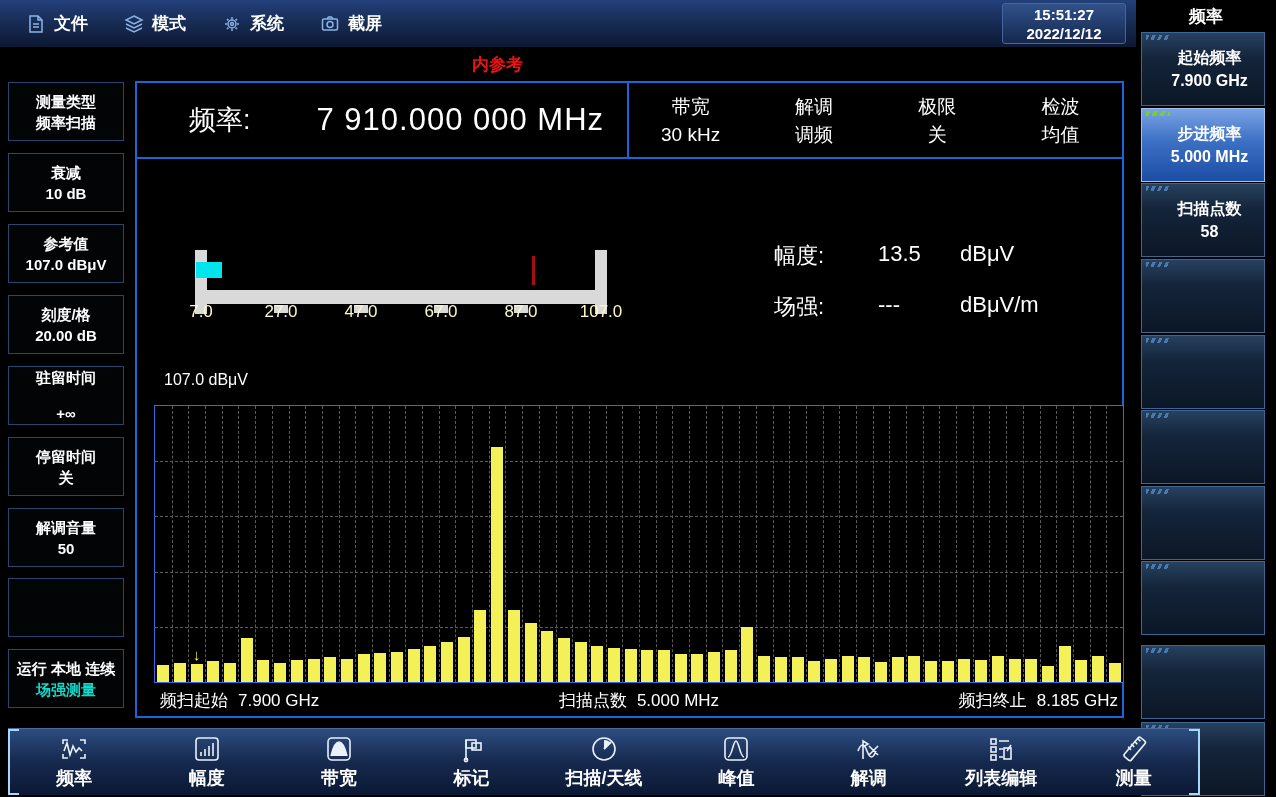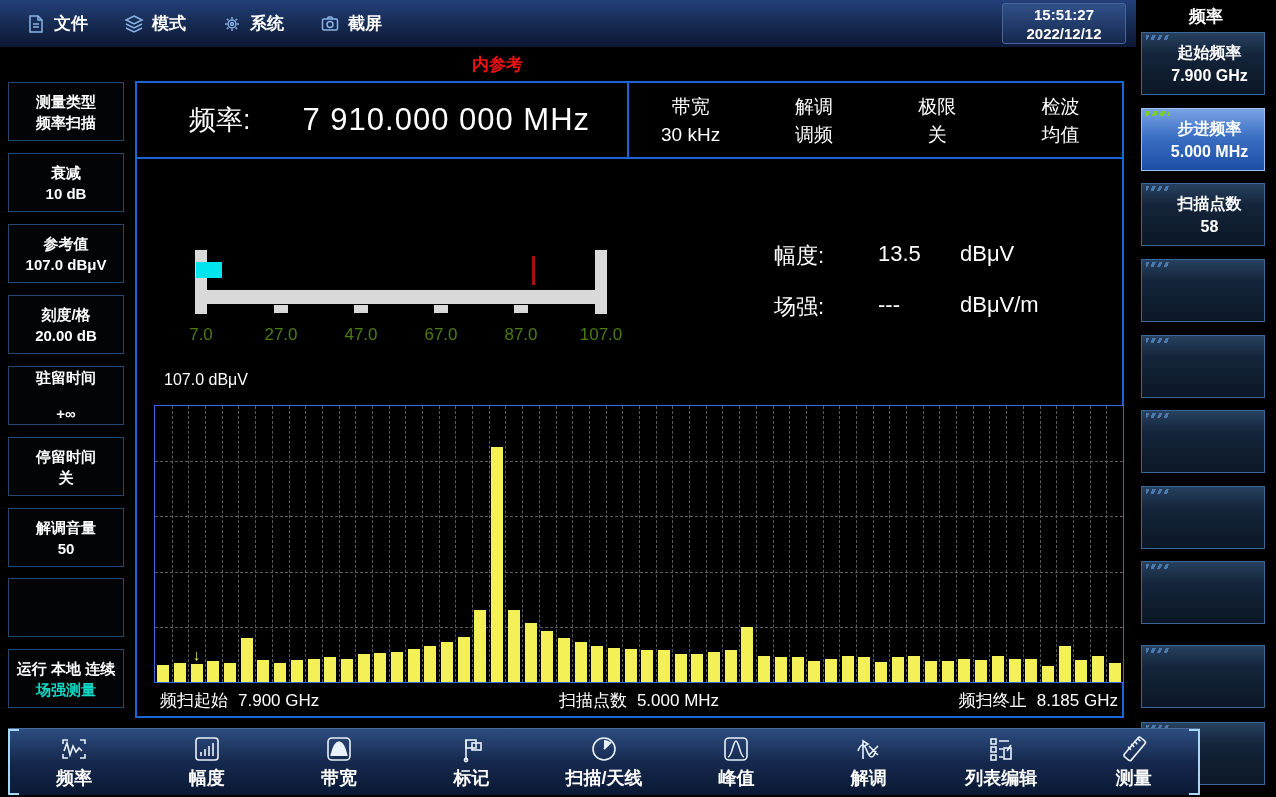--- a/index.html
+++ b/index.html
@@ -28,54 +28,54 @@
   .left-panel { position:absolute; left:8px; top:82px; width:116px; }
   .lbtn { position:absolute; left:0; width:116px; height:59px;
     background:#030406; border:1px solid #24486f;
     display:flex; flex-direction:column; justify-content:center; align-items:center; }
   .lbtn .l1,.lbtn .l2 { font-size:15px; font-weight:700; line-height:21px; color:#fff; white-space:nowrap; }
   .lbtn .cyan { color:#12d9c9; }
 
   
   .right-panel { position:absolute; left:1136px; top:0; width:140px; height:797px; background:#000; }
   .rp-title { text-align:center; font-size:17px; font-weight:700; margin-top:5px; }
-  .rbtn { position:absolute; left:5px; width:124px; height:63px;
+  .rbtn { position:absolute; left:5px; width:124px; height:74px;
     background:linear-gradient(180deg,#27415f 0%,#14243a 35%,#0b1726 100%);
     border:1px solid #3b6796;
     display:flex; flex-direction:column; justify-content:center; align-items:center;padding-left:13px; }
   .rbtn.sel { background:linear-gradient(180deg,#7aa3e4 0%,#3c70c4 45%,#1c4da5 100%);
     border:1px solid #9cc0f0; }
   .rbtn .l1,.rbtn .l2 { font-size:16px; font-weight:700; line-height:23px; color:#fff; white-space:nowrap; }
   .stripes { position:absolute; left:4px; top:2px; width:24px; height:5px;
     background:repeating-linear-gradient(115deg,#4a7ab0 0 3px,transparent 3px 6px); }
   .rbtn.sel .stripes { background:repeating-linear-gradient(115deg,#79d02b 0 4px,transparent 4px 7px); }
 
   
   .main-panel { position:absolute; left:135px; top:81px; width:989px; height:637px;
     background:#000; border:2px solid #1a66d8; }
   .mp-header { position:absolute; left:0; top:0; width:985px; height:76px;
     border-bottom:2px solid #1a66d8; display:flex; }
   .freq-box { width:492px; height:100%; border-right:2px solid #1a66d8;
-    display:flex; align-items:center; padding-left:52px; gap:52px; }
+    display:flex; align-items:center; padding-left:52px; gap:66px; }
   .freq-label { font-size:27px; color:#fff; }
   .freq-value { font-size:31px; color:#fff; letter-spacing:1px; white-space:nowrap; }
   .param-grid { flex:1; display:flex; }
   .param-col { flex:1; display:flex; flex-direction:column; justify-content:center;
     align-items:center; gap:7px; }
   .param-col div { font-size:19px; line-height:21px; }
 
   
   .meter { position:absolute; left:58px; top:167px; width:412px; height:100px; }
   .m-cap { position:absolute; top:0; width:12px; height:64px; background:#d9d9d9; }
   .m-track { position:absolute; left:0; top:40px; width:412px; height:14px; background:#d9d9d9; }
   .m-level { position:absolute; top:12px; height:16px; background:#00e4ee; }
   .m-limit { position:absolute; top:6px; width:3px; height:29px; background:#a50f0f; }
   .m-tick { position:absolute; top:55px; width:14px; height:8px; background:#d9d9d9; }
-  .m-lab { position:absolute; top:75px; transform:translateX(-50%);
-    font-size:17px; color:#4d7c0f; white-space:nowrap; }
+  .m-lab { position:absolute; top:52px; transform:translateX(-50%);
+    font-size:17px; color:#fef9c3; white-space:nowrap; }
 
   
   .amp-rows { position:absolute; left:637px; top:158px; }
   .amp-row { display:flex; margin-bottom:21px; font-size:22px; }
   .amp-row .al { width:104px; }
   .amp-row .av { width:82px; }
 
   .ref-level { position:absolute; left:27px; top:288px; font-size:16px; color:#fff; }
 
   

